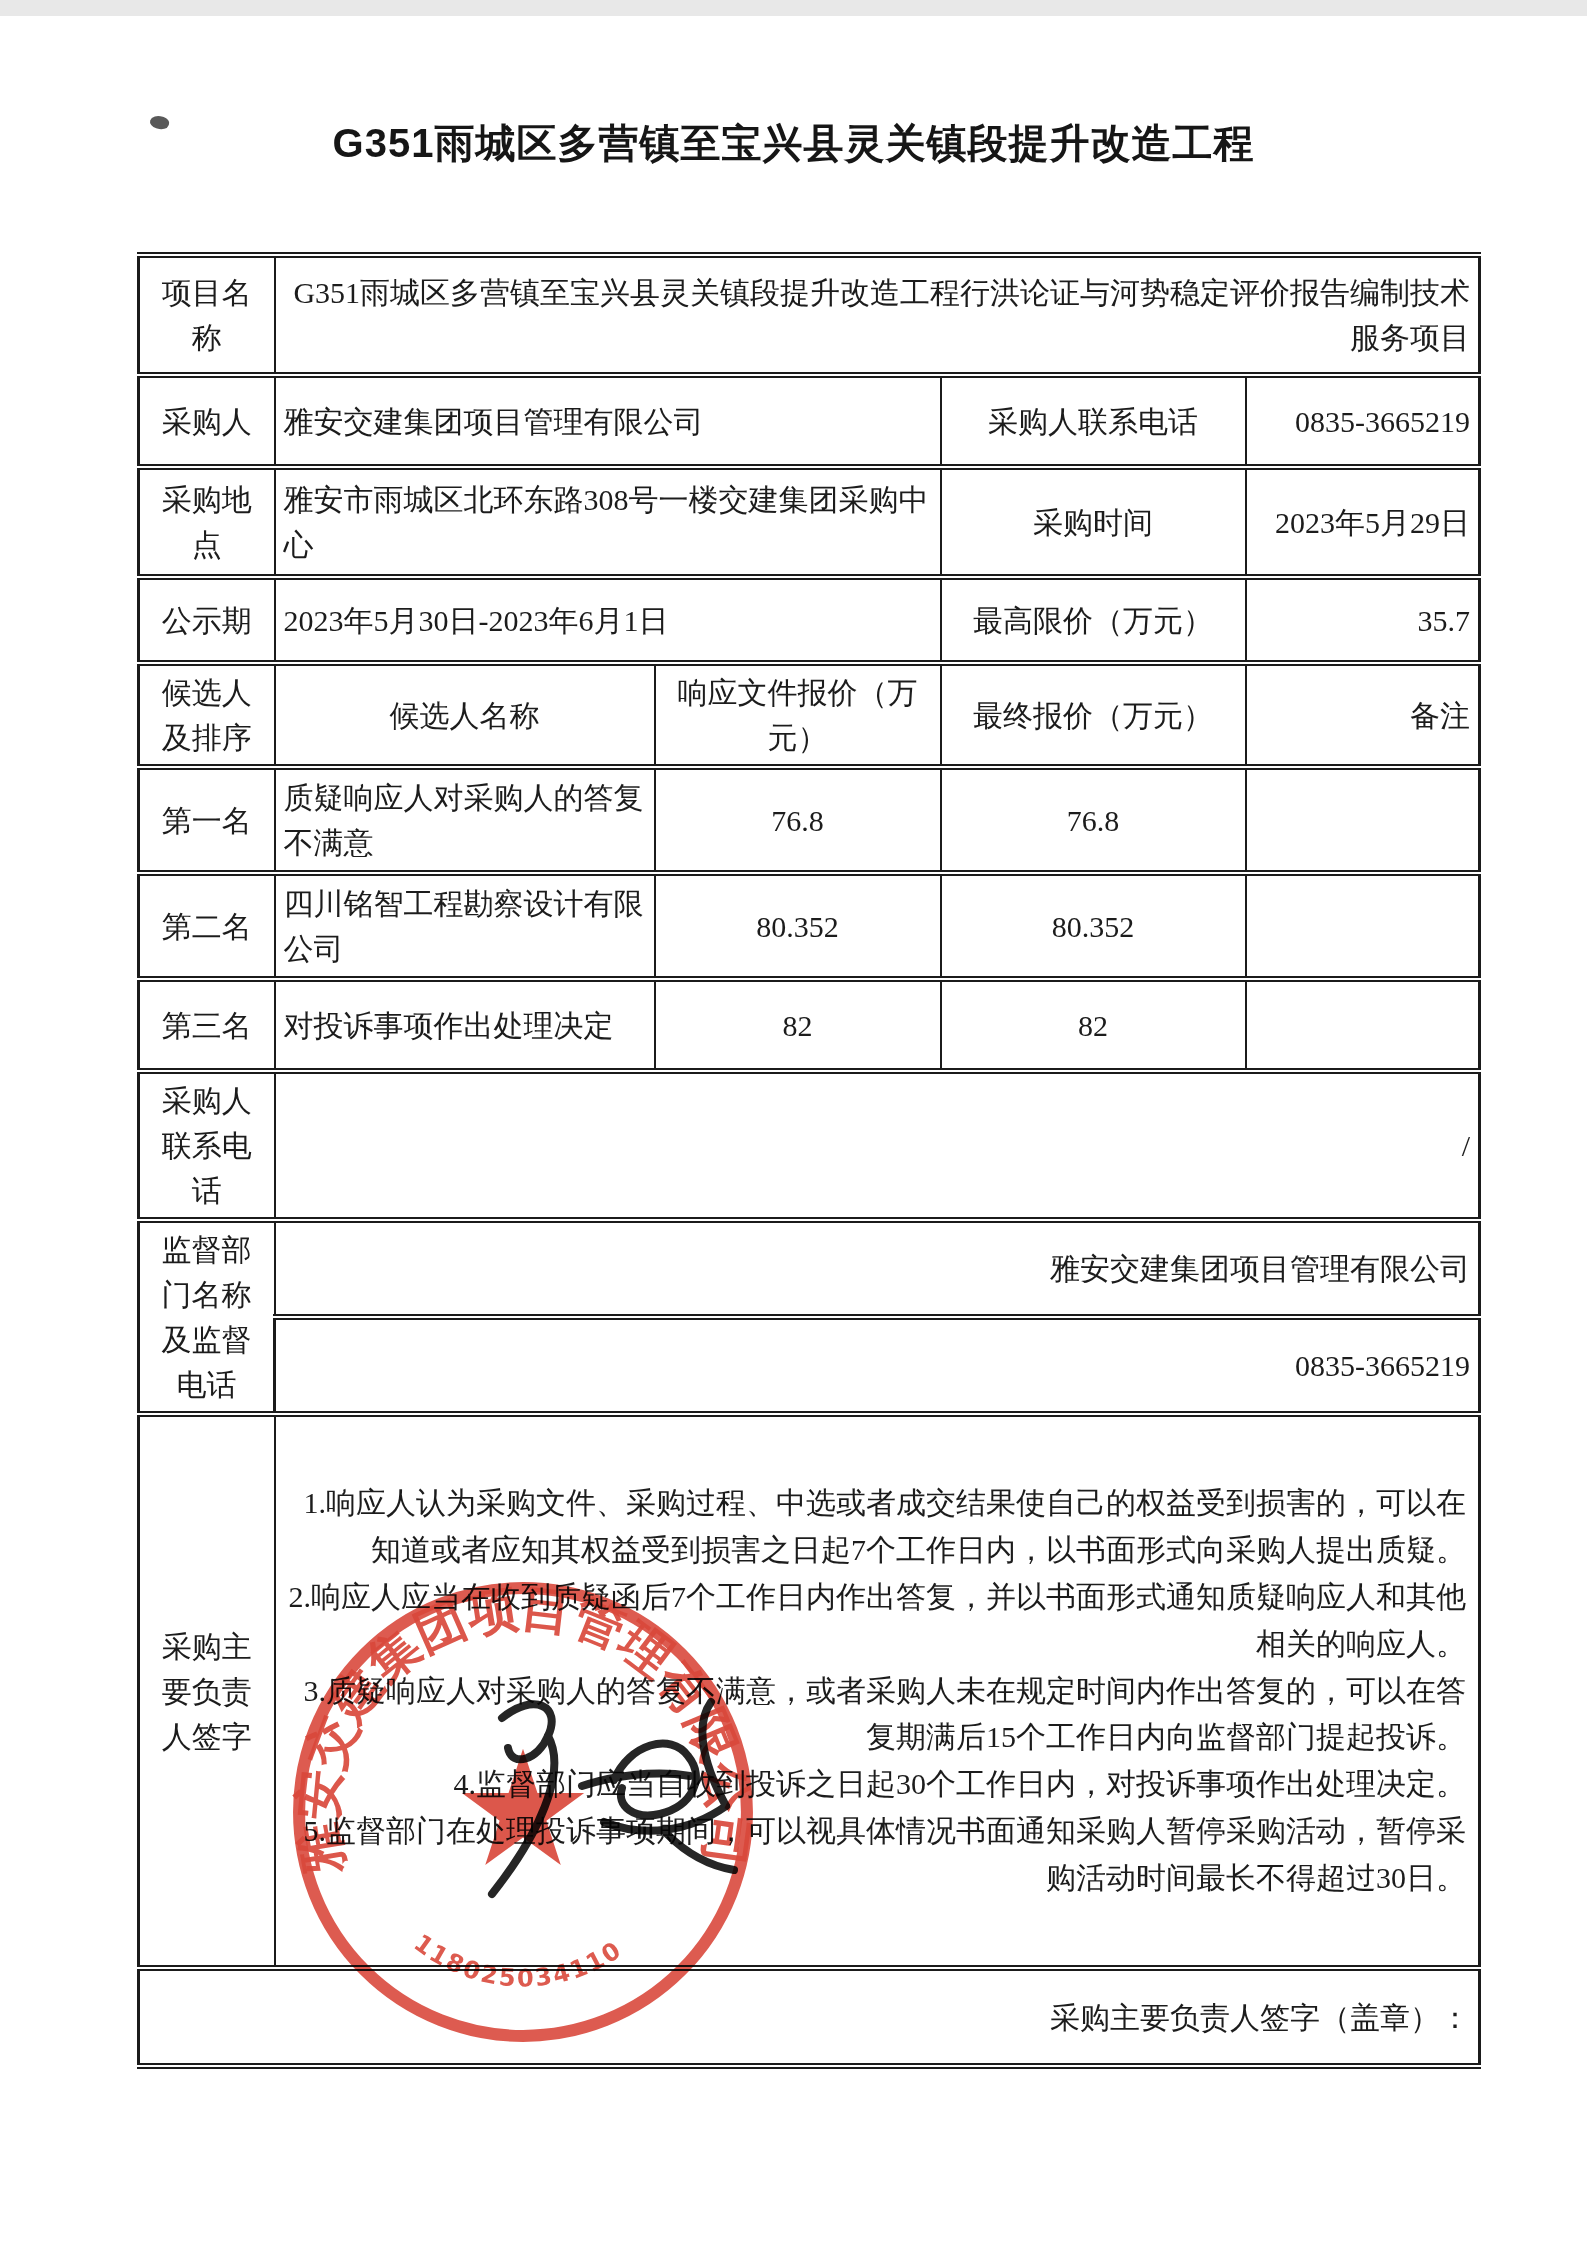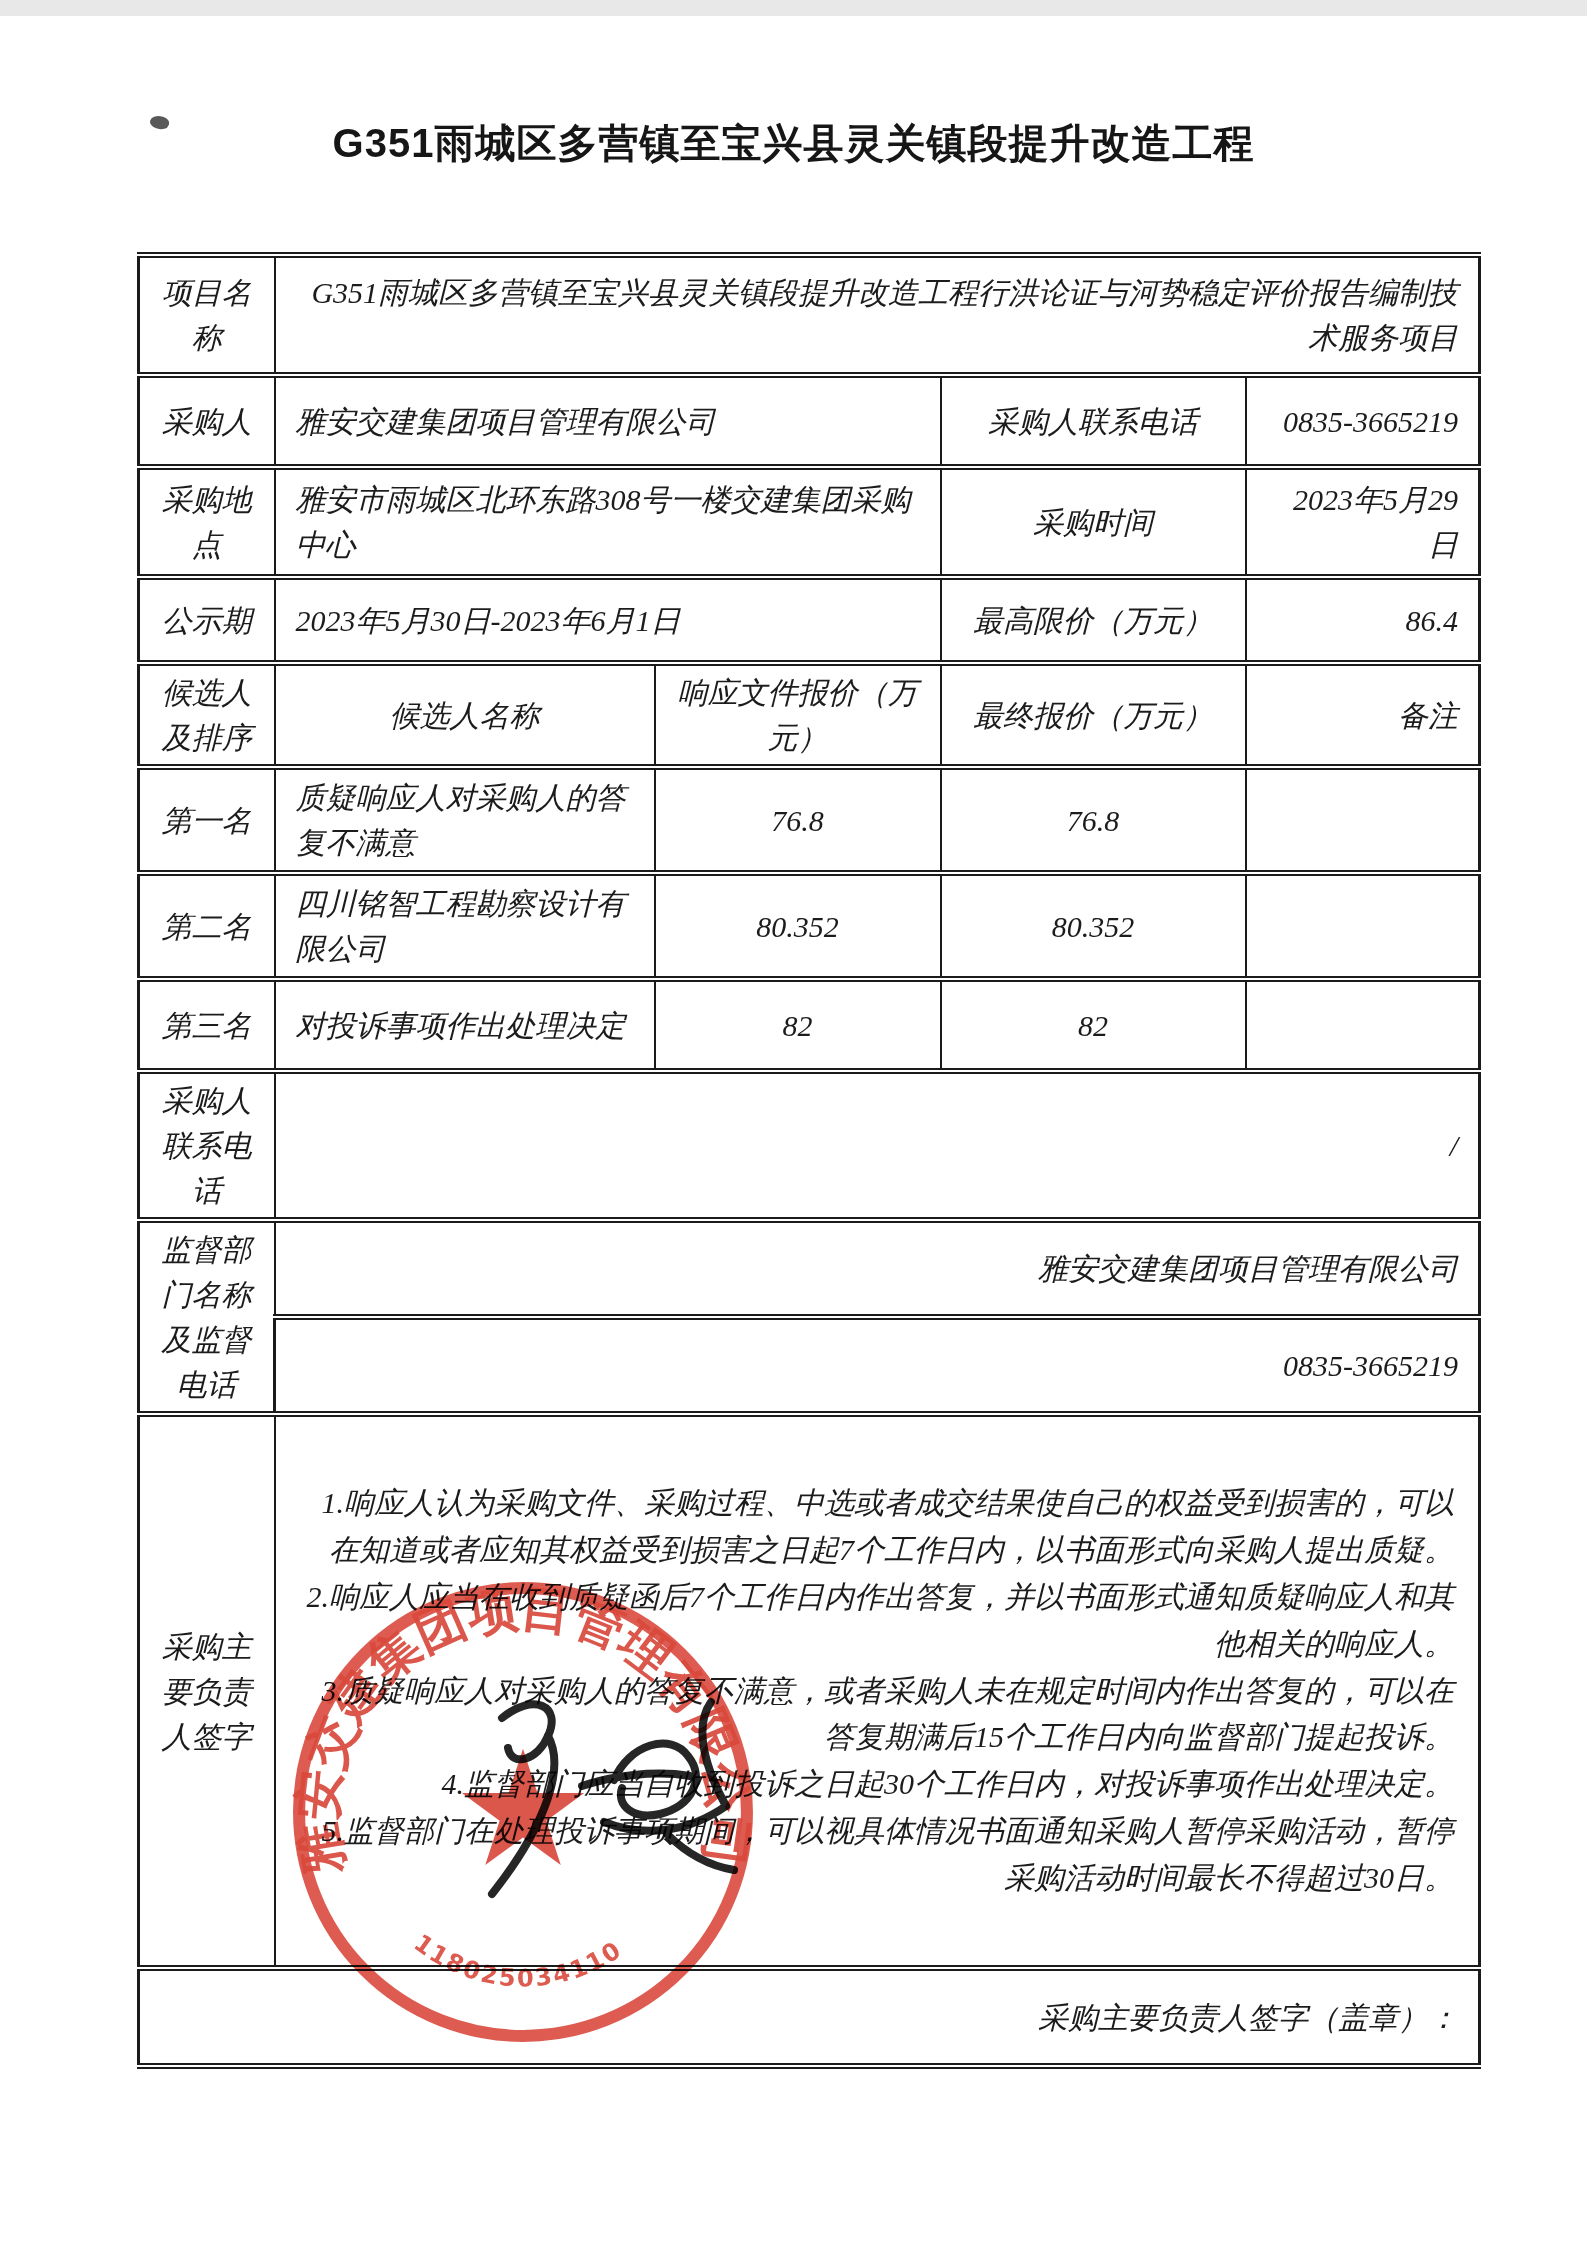--- a/index.html
+++ b/index.html
@@ -33,24 +33,23 @@
     margin:84px 0 0 137px;
     width:1341px;
     font-size:30px;
     color:#1c1c1c;
   }
   table.result td{
     border-left:2px solid #1b1b1b;
     border-right:2px solid #1b1b1b;
     border-top:6px double #1b1b1b;
     border-bottom:6px double #1b1b1b;
-    padding:4px 20px;
+    padding:4px 8px;
     vertical-align:middle;
     line-height:1.5;
-    font-style:italic;
   }
   table.result td:first-child{border-left:3px solid #1b1b1b;}
   table.result td:last-child{border-right:3px solid #1b1b1b;text-align:right;}
   td.lbl{text-align:center;padding:4px 6px;}
   td.ctr{text-align:center;}
   td.lft{text-align:left;}
   .objection-items{padding:6px 4px;}
   .objection-items div{margin:0;line-height:1.56;}
   .sig-cell{height:84px;}
   .stamp{
@@ -99,21 +98,21 @@
       <td class="lbl" style="height:96px">采购地点</td>
       <td class="lft" colspan="2">雅安市雨城区北环东路308号一楼交建集团采购中心</td>
       <td class="ctr">采购时间</td>
       <td class="ctr">2023年5月29日</td>
     </tr>
 
     <tr>
       <td class="lbl" style="height:72px">公示期</td>
       <td class="lft" colspan="2">2023年5月30日-2023年6月1日</td>
       <td class="ctr">最高限价（万元）</td>
-      <td class="ctr">86.4</td>
+      <td class="ctr">35.7</td>
     </tr>
 
     <tr>
       <td class="lbl" style="height:74px">候选人及排序</td>
       <td class="ctr">候选人名称</td>
       <td class="ctr">响应文件报价（万元）</td>
       <td class="ctr">最终报价（万元）</td>
       <td class="ctr">备注</td>
     </tr>
 

